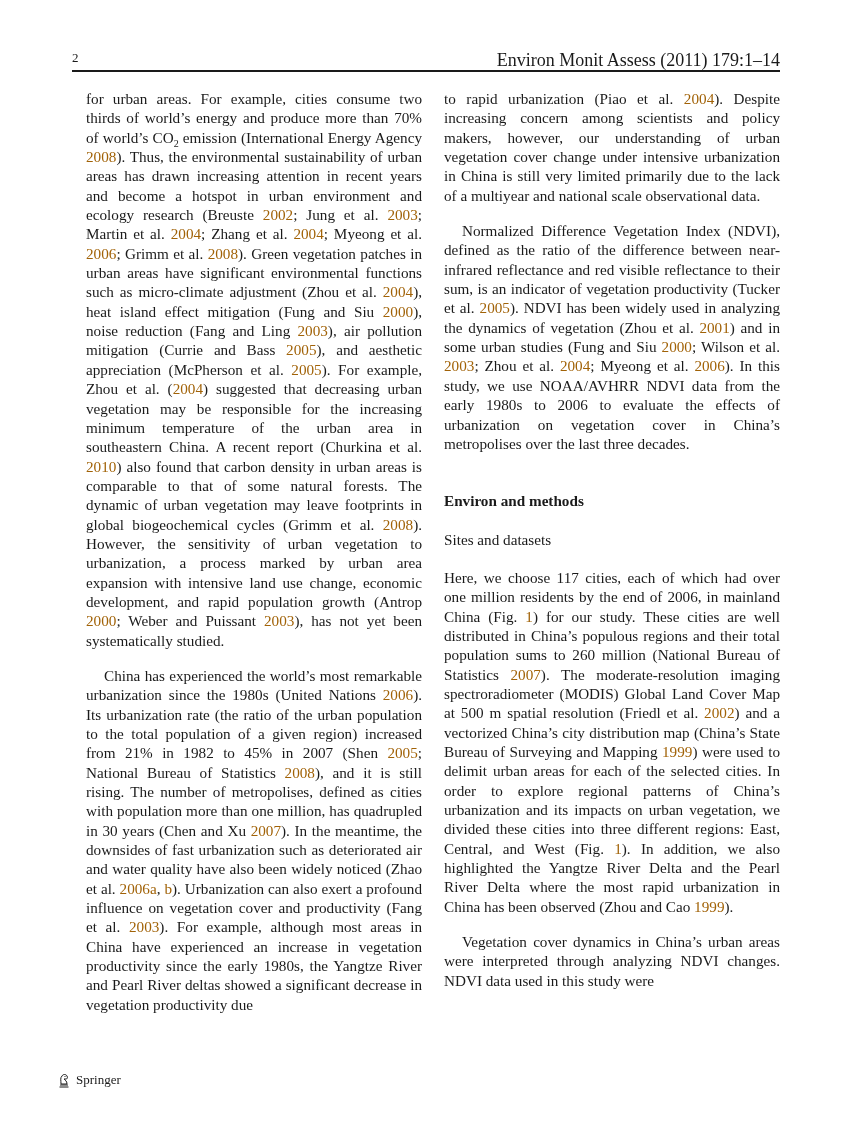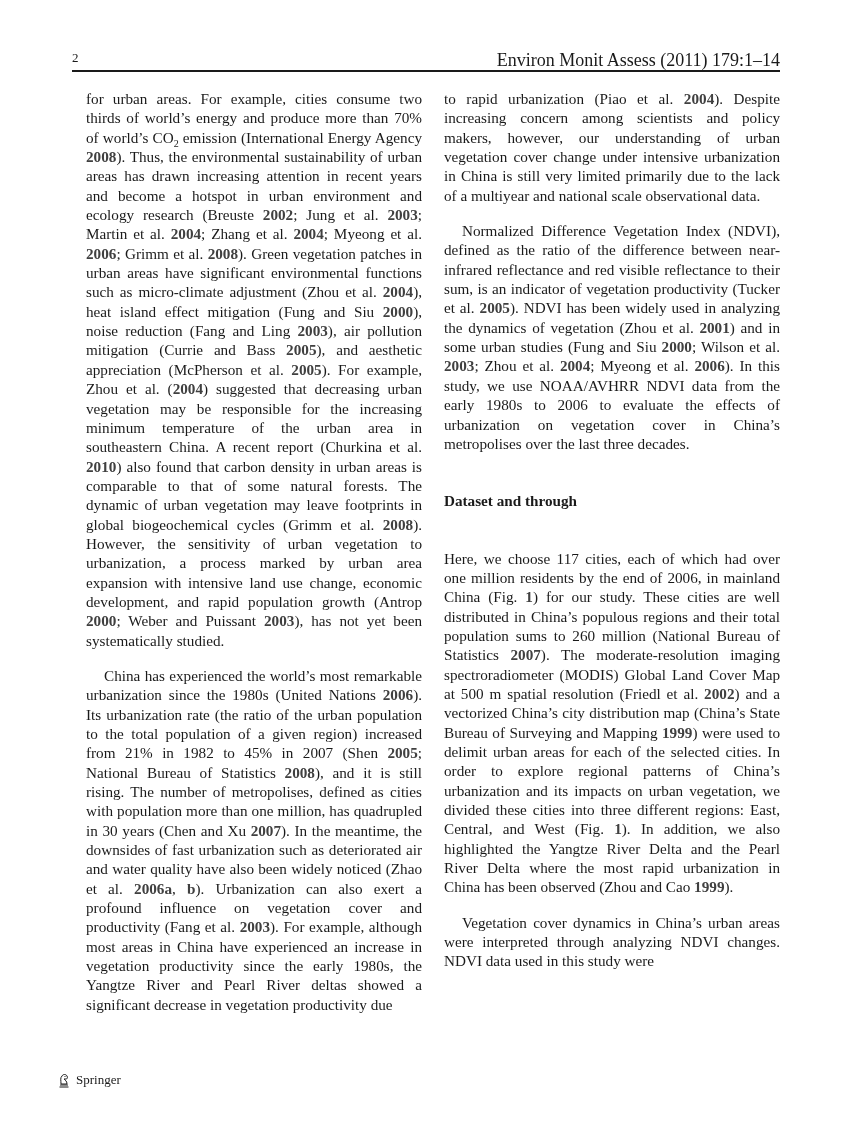--- a/index.html
+++ b/index.html
@@ -7,21 +7,21 @@
       font-family: "Liberation Serif", "DejaVu Serif", serif; color: #1a1a1a; }
     .header { position: absolute; left: 72px; top: 50px; width: 708px; height: 20px; }
     .page-num { position: absolute; left: 0; top: 0; font-size: 13px; }
     .journal { position: absolute; right: 0; top: 0; font-size: 18px; }
     .rule { position: absolute; left: 72px; top: 70px; width: 708px; height: 2px; background: #1a1a1a; }
     .col { position: absolute; top: 89px; width: 336px; font-size: 15.2px; line-height: 19.35px; }
     .col.left { left: 86px; }
     .col.right { left: 444px; }
     p { margin: 0; text-align: justify; hyphens: none; }
     p.indent { text-indent: 18px; margin-top: 16px; }
-    .ref { color: #404040; font-weight: bold; }
+    .ref { color: #a16207; }
     .sec-head { font-weight: bold; margin: 0; }
     .subsec-head { margin: 0; }
     .gap-lg { height: 38px; }
     .gap-md { height: 19px; }
     .footer { position: absolute; left: 56px; top: 1072px; font-size: 13px; display: flex; align-items: center; }
     .springer-icon { width: 16px; height: 16px; margin-right: 4px; }
     sub { font-size: 10px; line-height: 0; }
   </style>
 </head>
 <body>
@@ -34,22 +34,23 @@
 
 <div class="col left">
   <p>for urban areas. For example, cities consume two thirds of world’s energy and produce more than 70% of world’s CO<sub>2</sub> emission (International Energy Agency <span class="ref">2008</span>). Thus, the environmental sustainability of urban areas has drawn increasing attention in recent years and become a hotspot in urban environment and ecology research (Breuste <span class="ref">2002</span>; Jung et al. <span class="ref">2003</span>; Martin et al. <span class="ref">2004</span>; Zhang et al. <span class="ref">2004</span>; Myeong et al. <span class="ref">2006</span>; Grimm et al. <span class="ref">2008</span>). Green vegetation patches in urban areas have significant environmental functions such as micro-climate adjustment (Zhou et al. <span class="ref">2004</span>), heat island effect mitigation (Fung and Siu <span class="ref">2000</span>), noise reduction (Fang and Ling <span class="ref">2003</span>), air pollution mitigation (Currie and Bass <span class="ref">2005</span>), and aesthetic appreciation (McPherson et al. <span class="ref">2005</span>). For example, Zhou et al. (<span class="ref">2004</span>) suggested that decreasing urban vegetation may be responsible for the increasing minimum temperature of the urban area in southeastern China. A recent report (Churkina et al. <span class="ref">2010</span>) also found that carbon density in urban areas is comparable to that of some natural forests. The dynamic of urban vegetation may leave footprints in global biogeochemical cycles (Grimm et al. <span class="ref">2008</span>). However, the sensitivity of urban vegetation to urbanization, a process marked by urban area expansion with intensive land use change, economic development, and rapid population growth (Antrop <span class="ref">2000</span>; Weber and Puissant <span class="ref">2003</span>), has not yet been systematically studied.</p>
   <p class="indent">China has experienced the world’s most remarkable urbanization since the 1980s (United Nations <span class="ref">2006</span>). Its urbanization rate (the ratio of the urban population to the total population of a given region) increased from 21% in 1982 to 45% in 2007 (Shen <span class="ref">2005</span>; National Bureau of Statistics <span class="ref">2008</span>), and it is still rising. The number of metropolises, defined as cities with population more than one million, has quadrupled in 30 years (Chen and Xu <span class="ref">2007</span>). In the meantime, the downsides of fast urbanization such as deteriorated air and water quality have also been widely noticed (Zhao et al. <span class="ref">2006a</span>, <span class="ref">b</span>). Urbanization can also exert a profound influence on vegetation cover and productivity (Fang et al. <span class="ref">2003</span>). For example, although most areas in China have experienced an increase in vegetation productivity since the early 1980s, the Yangtze River and Pearl River deltas showed a significant decrease in vegetation productivity due</p>
 </div>
 
 <div class="col right">
   <p>to rapid urbanization (Piao et al. <span class="ref">2004</span>). Despite increasing concern among scientists and policy makers, however, our understanding of urban vegetation cover change under intensive urbanization in China is still very limited primarily due to the lack of a multiyear and national scale observational data.</p>
   <p class="indent">Normalized Difference Vegetation Index (NDVI), defined as the ratio of the difference between near-infrared reflectance and red visible reflectance to their sum, is an indicator of vegetation productivity (Tucker et al. <span class="ref">2005</span>). NDVI has been widely used in analyzing the dynamics of vegetation (Zhou et al. <span class="ref">2001</span>) and in some urban studies (Fung and Siu <span class="ref">2000</span>; Wilson et al. <span class="ref">2003</span>; Zhou et al. <span class="ref">2004</span>; Myeong et al. <span class="ref">2006</span>). In this study, we use NOAA/AVHRR NDVI data from the early 1980s to 2006 to evaluate the effects of urbanization on vegetation cover in China’s metropolises over the last three decades.</p>
   <div class="gap-lg"></div>
-  <h3 class="sec-head" style="font-size:15.2px;line-height:19.35px;">Dataset and through</h3>
+  <h3 class="sec-head" style="font-size:15.2px;line-height:19.35px;">Environ and methods</h3>
   <div class="gap-md"></div>
+  <h4 class="subsec-head" style="font-size:15.2px;line-height:19.35px;font-weight:normal;">Sites and datasets</h4>
   <div class="gap-md"></div>
   <p>Here, we choose 117 cities, each of which had over one million residents by the end of 2006, in mainland China (Fig. <span class="ref">1</span>) for our study. These cities are well distributed in China’s populous regions and their total population sums to 260 million (National Bureau of Statistics <span class="ref">2007</span>). The moderate-resolution imaging spectroradiometer (MODIS) Global Land Cover Map at 500 m spatial resolution (Friedl et al. <span class="ref">2002</span>) and a vectorized China’s city distribution map (China’s State Bureau of Surveying and Mapping <span class="ref">1999</span>) were used to delimit urban areas for each of the selected cities. In order to explore regional patterns of China’s urbanization and its impacts on urban vegetation, we divided these cities into three different regions: East, Central, and West (Fig. <span class="ref">1</span>). In addition, we also highlighted the Yangtze River Delta and the Pearl River Delta where the most rapid urbanization in China has been observed (Zhou and Cao <span class="ref">1999</span>).</p>
   <p class="indent">Vegetation cover dynamics in China’s urban areas were interpreted through analyzing NDVI changes. NDVI data used in this study were</p>
 </div>
 
 <div class="footer">
   <svg class="springer-icon" viewBox="0 0 16 16">
     <path d="M4 13 L12 13 M3.5 15 L12.5 15" stroke="#1a1a1a" stroke-width="1" fill="none"></path>
     <path d="M5 12 C5 8 4 6 6 4 C7 2 10 2 11 4 C12 6 11 7 10 7 L8 7 C9 8 11 9 11 12 Z" stroke="#1a1a1a" stroke-width="1" fill="none"></path>
     <circle cx="9" cy="4.5" r="0.6" fill="#1a1a1a"></circle>

